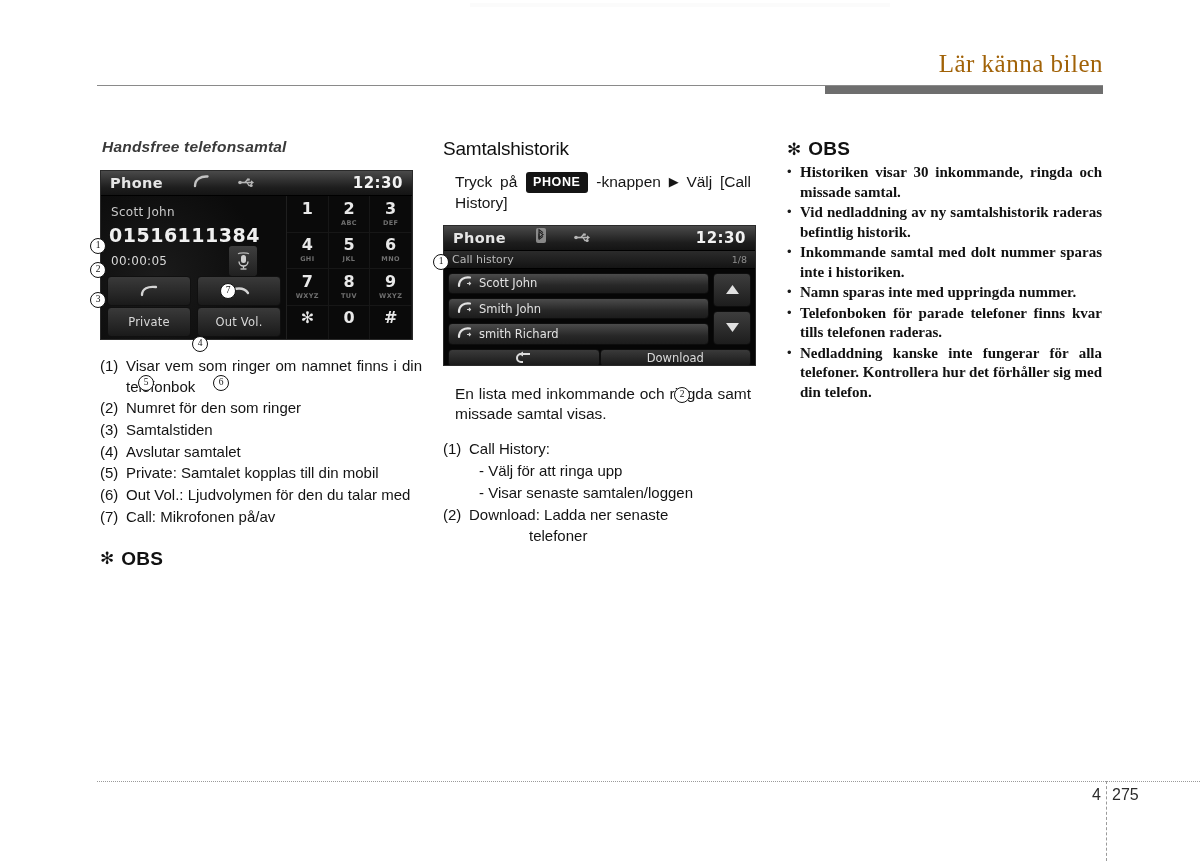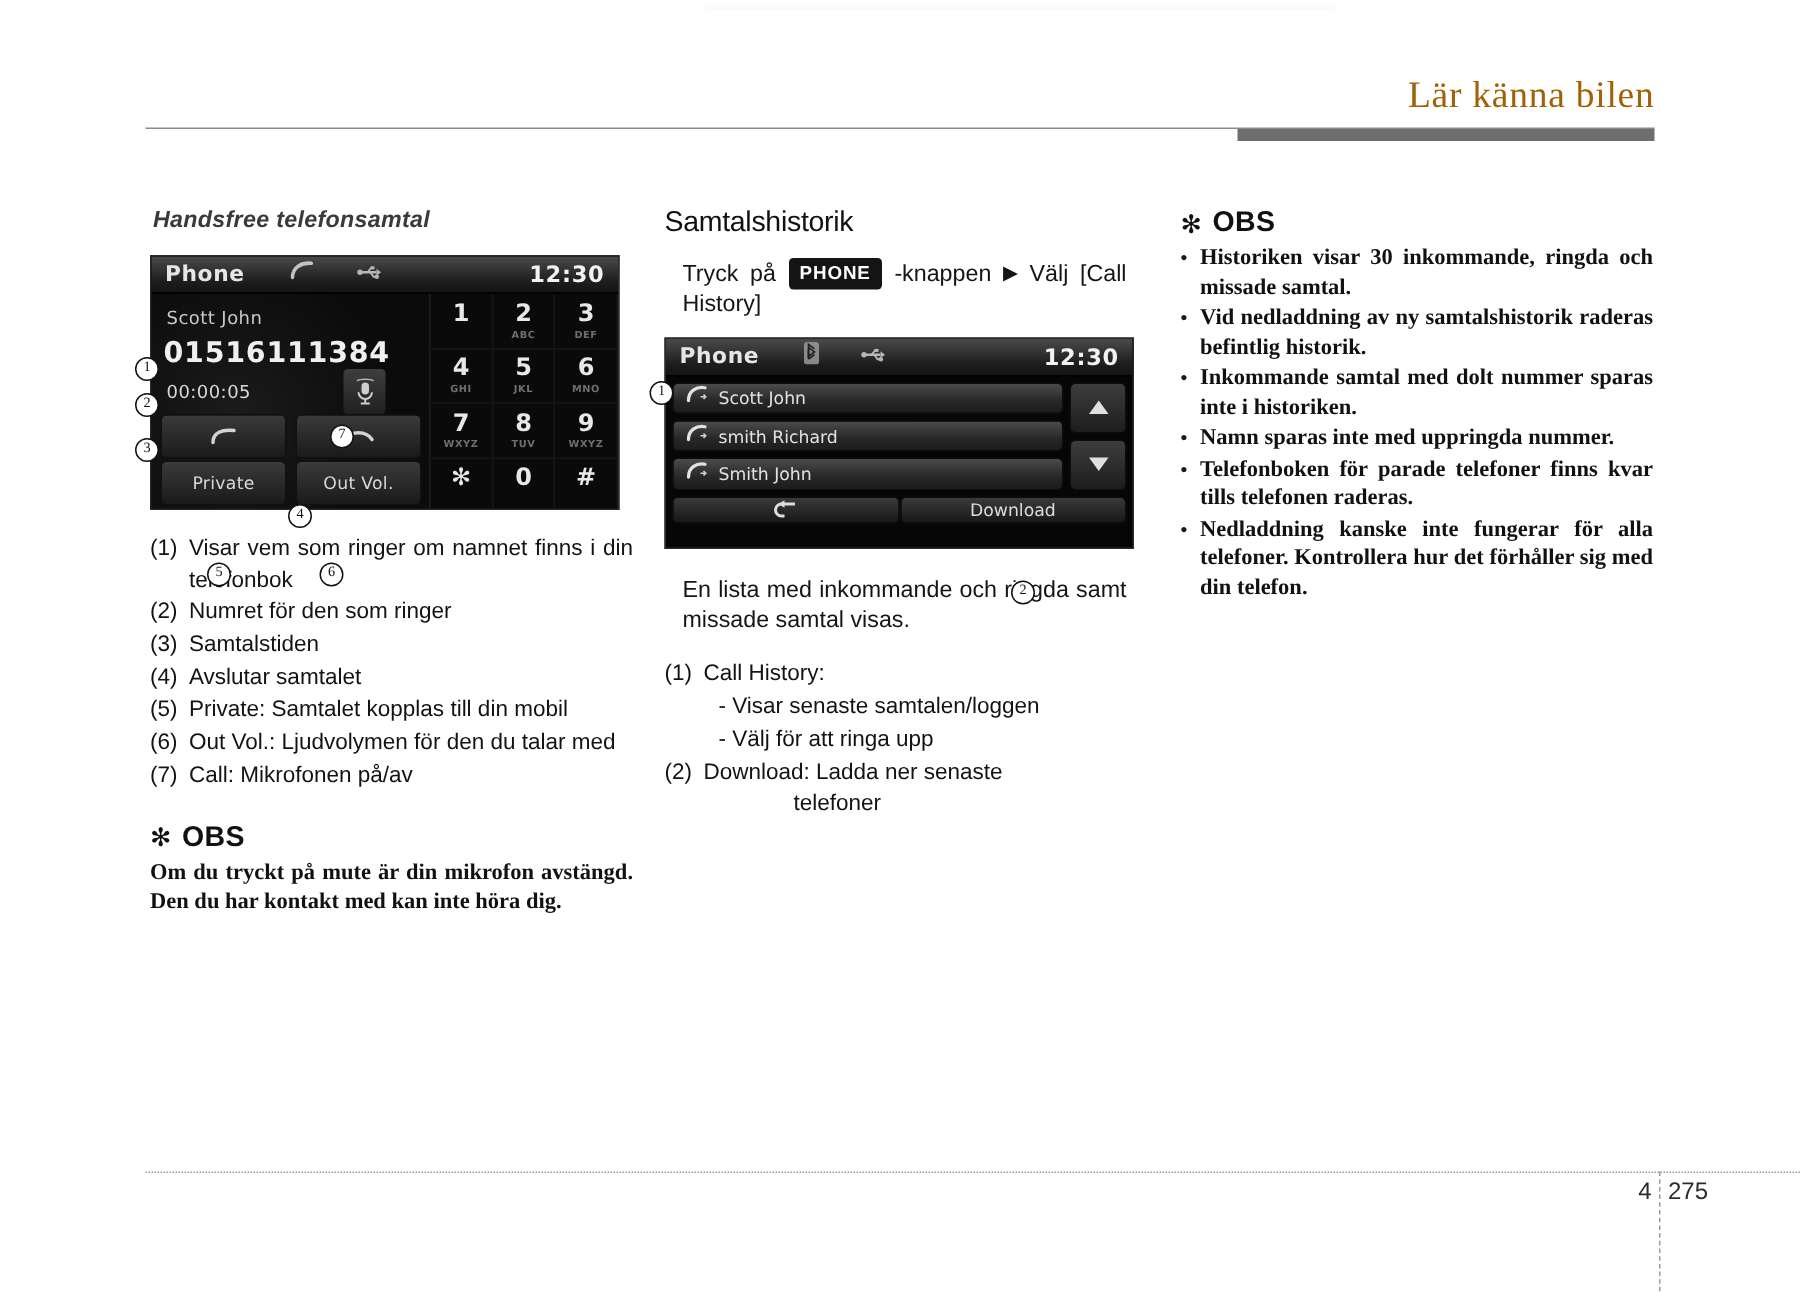--- a/index.html
+++ b/index.html
@@ -353,21 +353,20 @@
           <span class="n">(7)</span>
           <span class="txt j">Call: Mikrofonen på/av</span>
         </li>
       </ul>
 
     <div style="margin-top:20px;">
       <div class="obs-head">
         <span class="obs-star">✻</span>
         <span class="obs-word">OBS</span>
       </div>
-      <p class="obs-body">Om du tryckt på mute är din mikrofon avstängd. Den du har kontakt med kan inte höra dig.</p>
     </div>
   </div>
 
   <div class="col col-2">
 
     <div class="sec-title">Samtalshistorik</div>
 
     <p class="lead">
       <span>Tryck på</span>
       <span class="key-chip">PHONE</span>
@@ -398,43 +397,47 @@
                 <rect x="9" y="1.6" width="2.6" height="2" fill="#cfcfcf"></rect>
                 <path d="M9 5.5 L11 8.5 L12.8 8.5" stroke="#cfcfcf" stroke-width="1.3" fill="none"></path>
                 <circle cx="13.2" cy="8.5" r="1.5" fill="#cfcfcf"></circle>
                 <path d="M13 3.2 L16 5.5 L13 7.8 Z" fill="#cfcfcf"></path>
               </svg>
             </span>
           </span>
           <span class="st-clock">12:30</span>
         </div>
 
+        <div class="ch-bar">
+          <span class="t">Call history</span>
+          <span class="p">1/8</span>
+        </div>
 
         <div class="ch-body">
           <div class="ch-list" id="ch-list">
               <div class="ch-item">
                 <span><svg width="15" height="13" viewBox="0 0 15 13">
                     <path d="M2 11 C2 4.5 7.5 1.5 13 2.5" stroke="#e2e2e2" stroke-width="2.2" fill="none" stroke-linecap="round"></path>
                     <path d="M10 8.5 L13.5 8.5 M12 7 L13.5 8.5 L12 10" stroke="#cfcfcf" stroke-width="1.1" fill="none"></path>
                   </svg></span>
                 <span class="nm">Scott John</span>
               </div>
               <div class="ch-item">
                 <span><svg width="15" height="13" viewBox="0 0 15 13">
                     <path d="M2 11 C2 4.5 7.5 1.5 13 2.5" stroke="#e2e2e2" stroke-width="2.2" fill="none" stroke-linecap="round"></path>
                     <path d="M10 8.5 L13.5 8.5 M12 7 L13.5 8.5 L12 10" stroke="#cfcfcf" stroke-width="1.1" fill="none"></path>
                   </svg></span>
-                <span class="nm">smith Richard</span>
+                <span class="nm">Smith John</span>
               </div>
               <div class="ch-item">
                 <span><svg width="15" height="13" viewBox="0 0 15 13">
                     <path d="M2 11 C2 4.5 7.5 1.5 13 2.5" stroke="#e2e2e2" stroke-width="2.2" fill="none" stroke-linecap="round"></path>
                     <path d="M10 8.5 L13.5 8.5 M12 7 L13.5 8.5 L12 10" stroke="#cfcfcf" stroke-width="1.1" fill="none"></path>
                   </svg></span>
-                <span class="nm">Smith John</span>
+                <span class="nm">smith Richard</span>
               </div>
             </div>
           <div class="ch-scroll">
             <div class="ch-arrow">
               <svg width="15" height="11" viewBox="0 0 15 11">
                   <path d="M7.5 1 L14 10 H1 Z" fill="#e0e0e0"></path>
                 </svg>
             </div>
             <div class="ch-arrow">
               <svg width="15" height="11" viewBox="0 0 15 11">
@@ -461,25 +464,25 @@
 
     <p class="lead j" style="margin-top:18px;">En lista med inkommande och ringda samt missade samtal visas.</p>
 
     <ul class="numlist" id="mid-items">
         <li>
           <span class="n">(1)</span>
           <span class="txt">Call History:</span>
         </li>
         <li>
           <span class="n"></span>
+          <span class="txt" style="padding-left: 10px;">- Välj för att ringa upp</span>
+        </li>
+        <li>
+          <span class="n"></span>
           <span class="txt" style="padding-left: 10px;">- Visar senaste samtalen/loggen</span>
-        </li>
-        <li>
-          <span class="n"></span>
-          <span class="txt" style="padding-left: 10px;">- Välj för att ringa upp</span>
         </li>
         <li>
           <span class="n">(2)</span>
           <span class="txt">Download: Ladda ner senaste</span>
         </li>
         <li>
           <span class="n"></span>
           <span class="txt" style="padding-left: 60px;">telefoner</span>
         </li>
       </ul>

